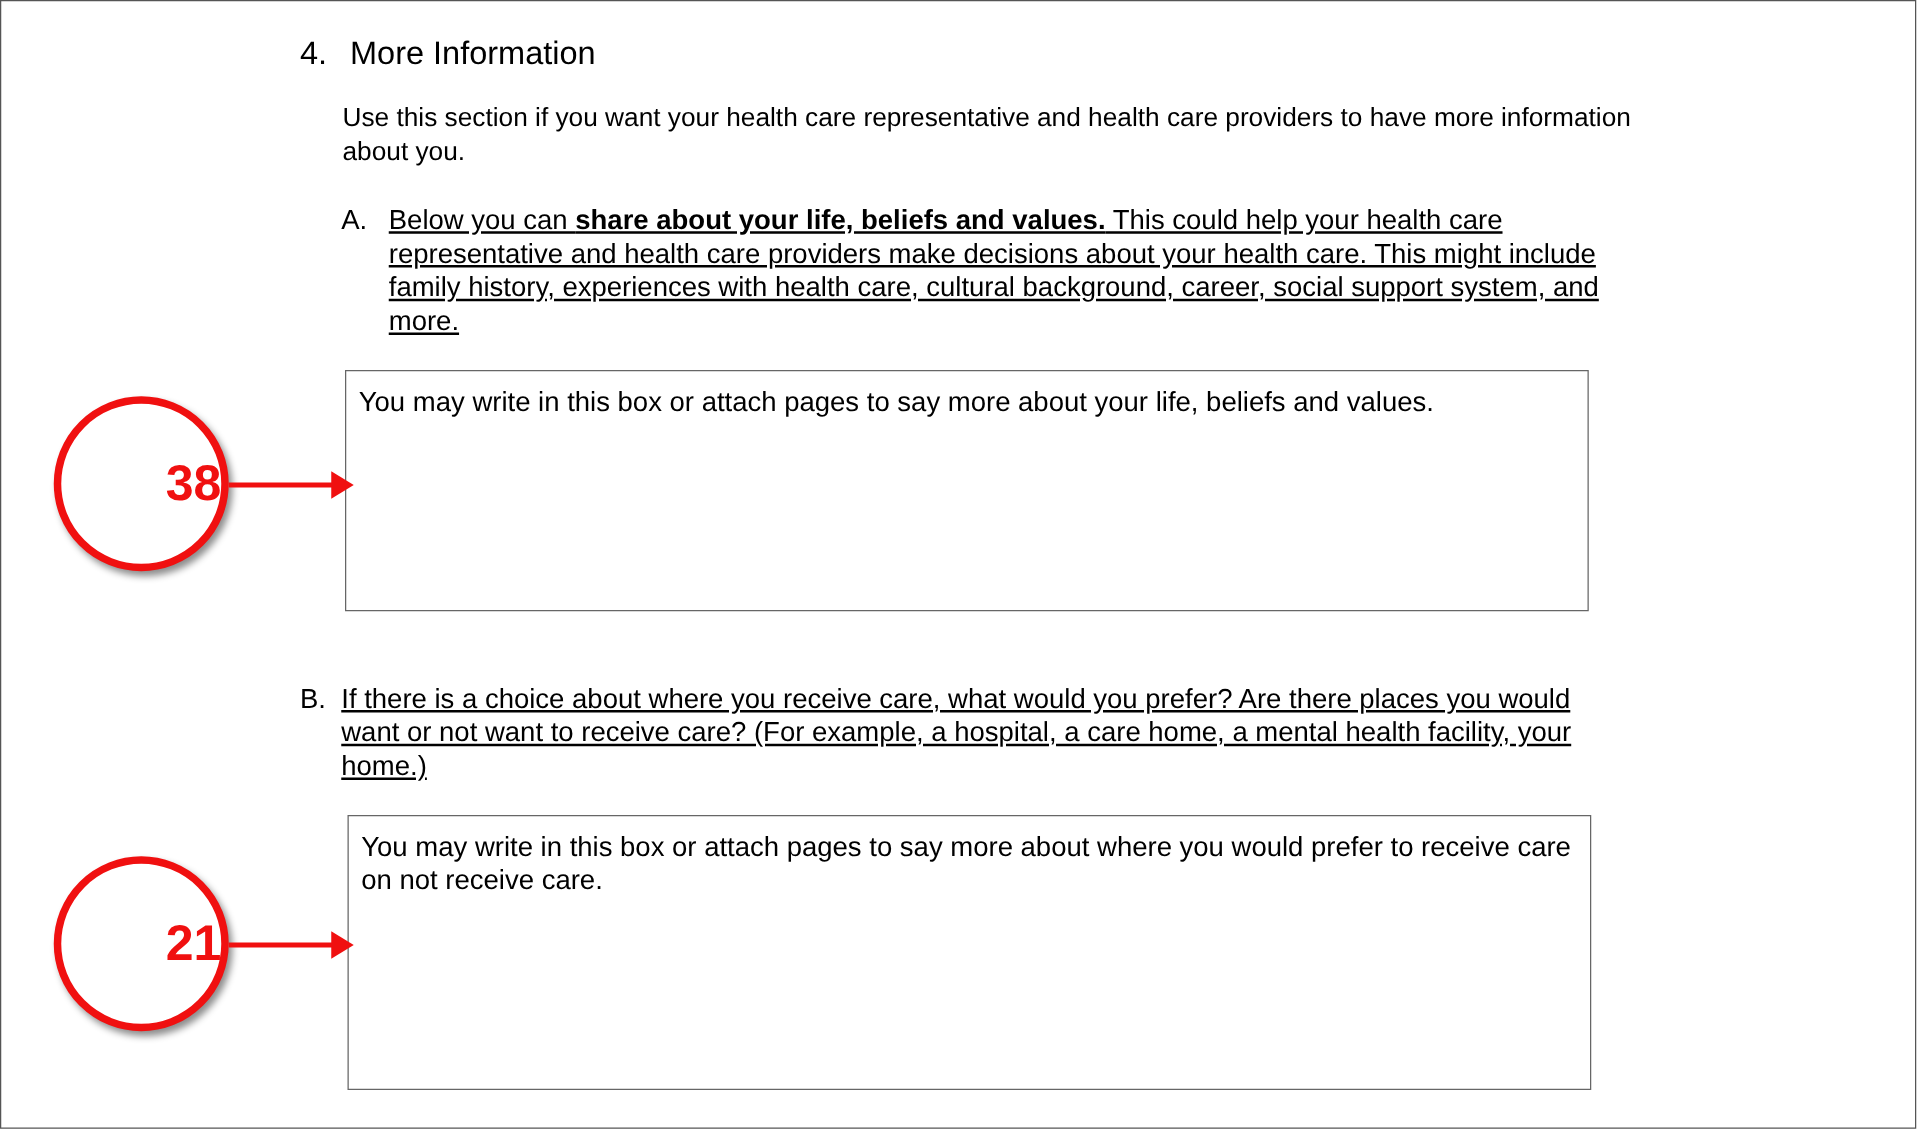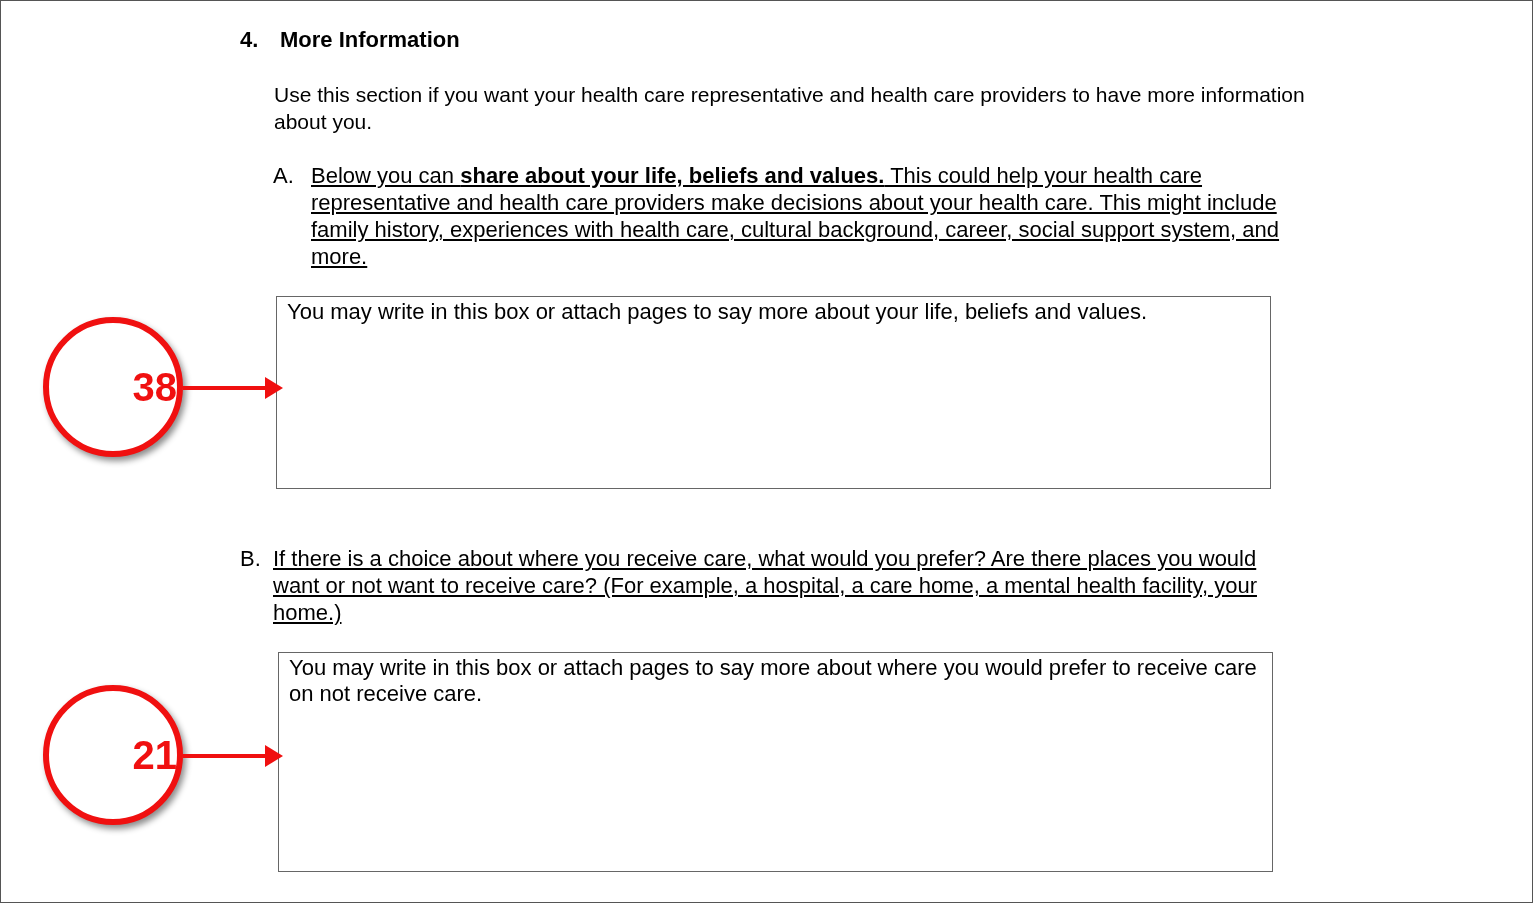--- a/index.html
+++ b/index.html
@@ -7,33 +7,33 @@
     width:1536px; height:906px; position:relative; overflow:hidden;
     background:#ffffff;
     font-family:"Liberation Sans", sans-serif; color:#000;
   }
   .page-frame {
     position:absolute; left:0; top:0; width:1533px; height:903px;
     border:1.5px solid #555;
     box-sizing:border-box;
   }
   .abs { position:absolute; }
-  .heading { left:240px; top:27px; font-size:22px; font-weight:bold; }
+  .heading { left:240px; top:27px; font-size:26px; font-weight:normal; }
   .heading .num { display:inline-block; width:40px; }
   .para { font-size:21px; line-height:27px; }
   .intro { left:274px; top:81px; width:1040px; }
   .item { position:absolute; font-size:22px; line-height:27px; }
   .item .lbl { position:absolute; left:0; top:0; }
   .item .txt { padding-left:38px; display:block;text-decoration:underline; }
   .item-a { left:273px; top:162px; width:1045px; }
   .item-b { left:240px; top:545px; width:1040px; }
   .item-b .txt { padding-left:33px; }
   .box {
     position:absolute; border:1.5px solid #666; background:#fff; box-sizing:border-box;
-    font-size:22px; line-height:26px; padding:2px 10px;
+    font-size:22px; line-height:26px; padding:12px 10px;
   }
   .box-a { left:276px; top:296px; width:995px; height:193px; }
   .box-b { left:278px; top:652px; width:995px; height:220px; }
   .callout {
     position:absolute; width:140px; height:140px; border-radius:50%;
     border:6px solid #f01010; box-sizing:border-box; background:#fff;
     box-shadow:3px 4px 6px rgba(0,0,0,0.45);
     display:flex; align-items:center; justify-content:flex-end;
     color:#f01010; font-weight:bold; font-size:40px;
   }

